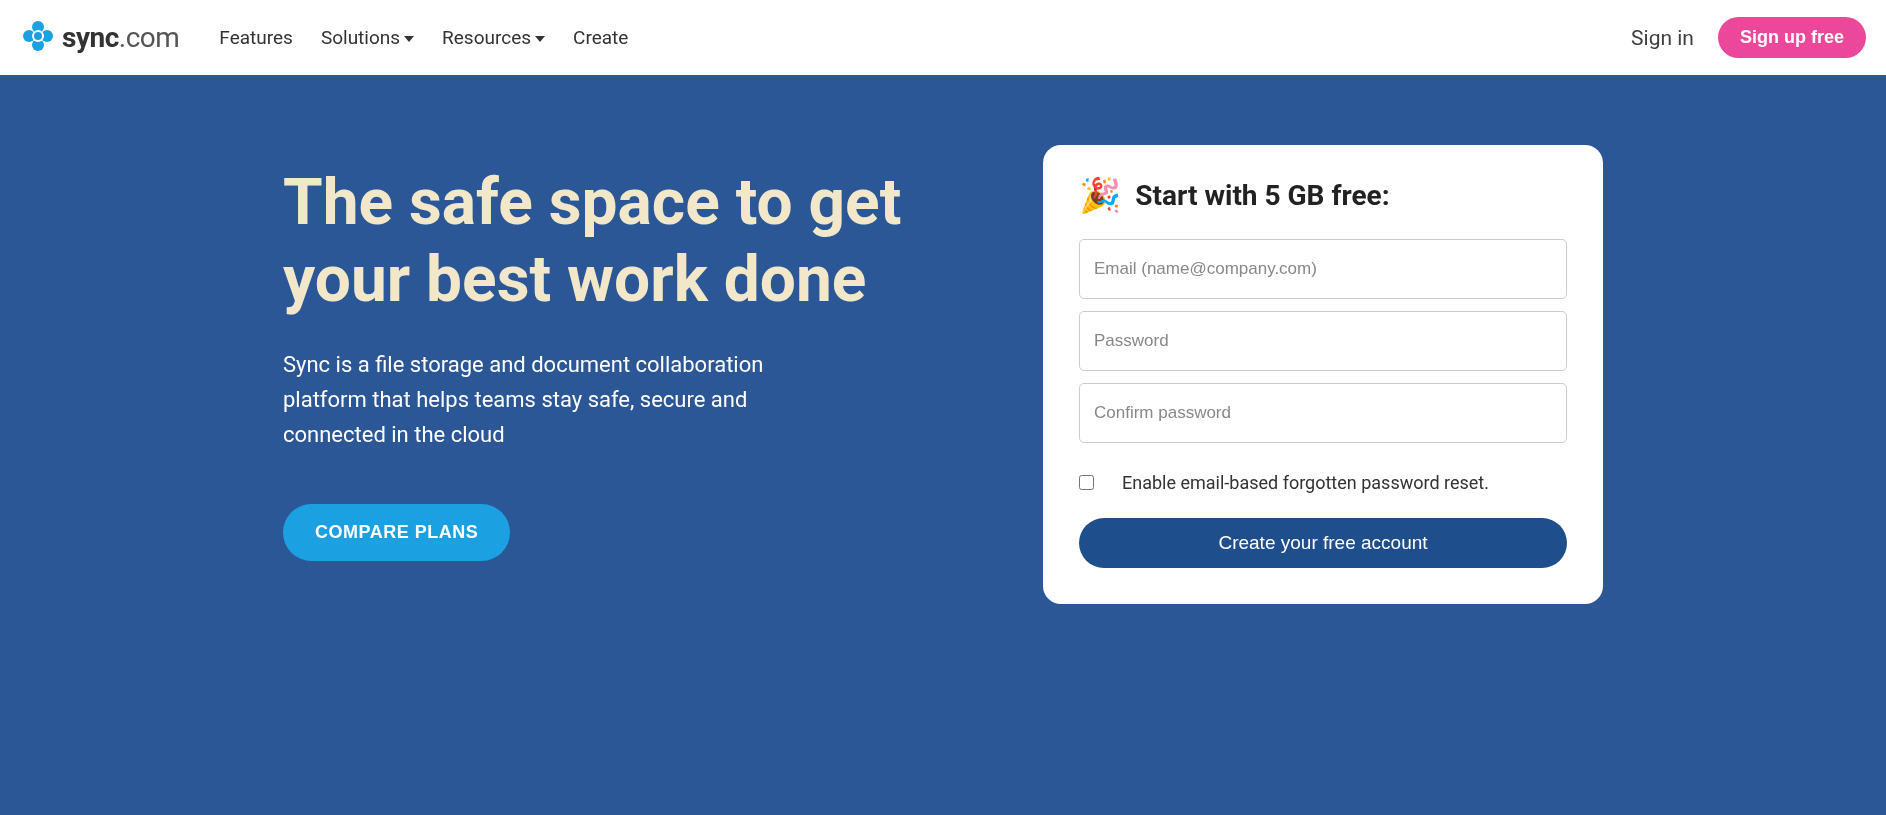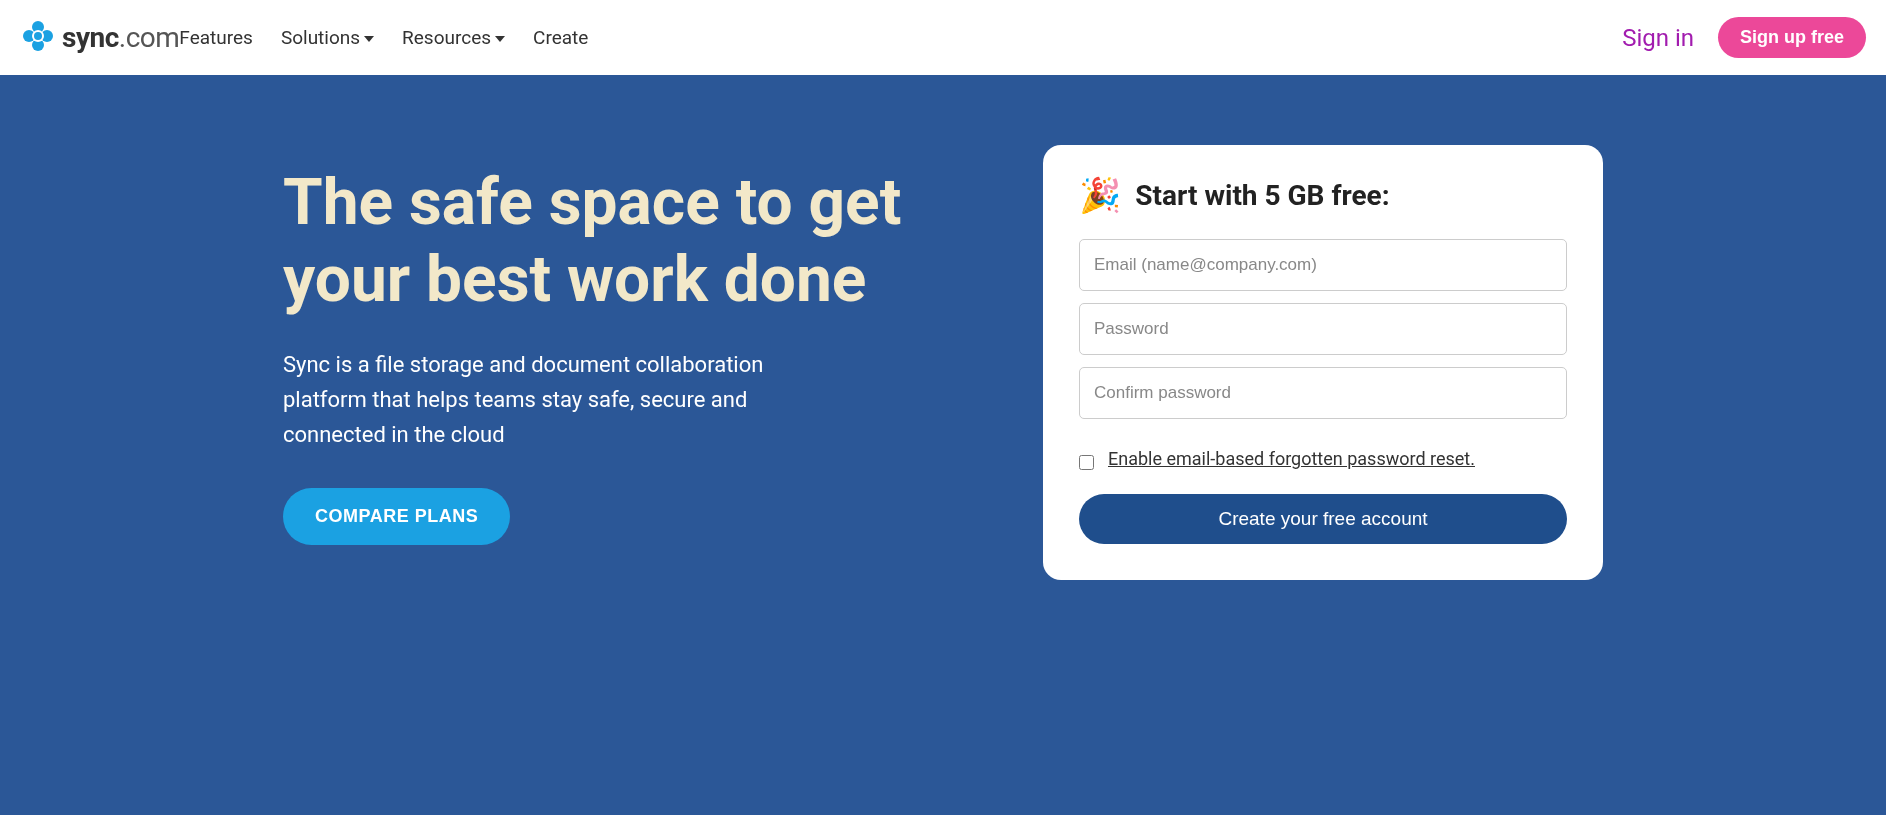--- a/index.html
+++ b/index.html
@@ -9,20 +9,21 @@
   background: #fff;
   display: flex;
   align-items: center;
   padding: 0 20px;
   height: 75px;
 }
 .logo {
   display: flex;
   align-items: center;
   gap: 6px;
+  margin-right: 40px;
 }
 .logo-text {
   font-size: 28px;
   color: #333;
   letter-spacing: -0.5px;
 }
 .logo-text .bold { font-weight: 700; }
 .logo-text .light { font-weight: 400; color: #555; }
 
 .nav {
@@ -46,22 +47,22 @@
   margin-top: 2px;
 }
 
 .header-right {
   margin-left: auto;
   display: flex;
   align-items: center;
   gap: 24px;
 }
 .signin {
-  font-size: 24px;
-  color: #a21caf;
+  font-size: 21px;
+  color: #404040;
   cursor: pointer;
 }
 .signup-btn {
   background: #ec4899;
   color: #fff;
   font-size: 18px;
   font-weight: 600;
   padding: 10px 22px;
   border-radius: 24px;
   border: none;
@@ -102,20 +103,21 @@
 .compare-btn {
   background: #1ba1e2;
   color: #fff;
   font-weight: 700;
   font-size: 18px;
   letter-spacing: 0.5px;
   padding: 18px 32px;
   border-radius: 30px;
   border: none;
   cursor: pointer;
+  margin-top: 16px;
 }
 
 .card {
   background: #fff;
   border-radius: 18px;
   padding: 30px 36px 36px 36px;
   width: 560px;
   flex-shrink: 0;
 }
 .card-title {
@@ -124,39 +126,38 @@
   gap: 14px;
   font-size: 28px;
   font-weight: 700;
   color: #222;
   margin-bottom: 24px;
 }
 .party-icon { font-size: 34px; }
 
 .input {
   width: 100%;
-  height: 52px;
+  height: 60px;
   border: 1px solid #ccc;
   border-radius: 5px;
   padding: 0 14px;
   font-size: 17px;
   color: #333;
   margin-bottom: 12px;
 }
 .input::placeholder { color: #888; }
 
 .check-row {
   display: flex;
-  align-items: center;
-  gap: 14px;
+  align-items: flex-start;
+  gap: 28px;
   margin-top: 14px;
   font-size: 18px;
   color: #333;
   line-height: 1.6;
-  text-decoration: underline;
 }
 .check-row input[type=checkbox] {
   margin-top: 6px;
   width: 15px;
   height: 15px;
   cursor: pointer;
   flex-shrink: 0;
 }
 .check-row .text { flex: 1; }
 .link { color: #1ba1e2; cursor: pointer; }

